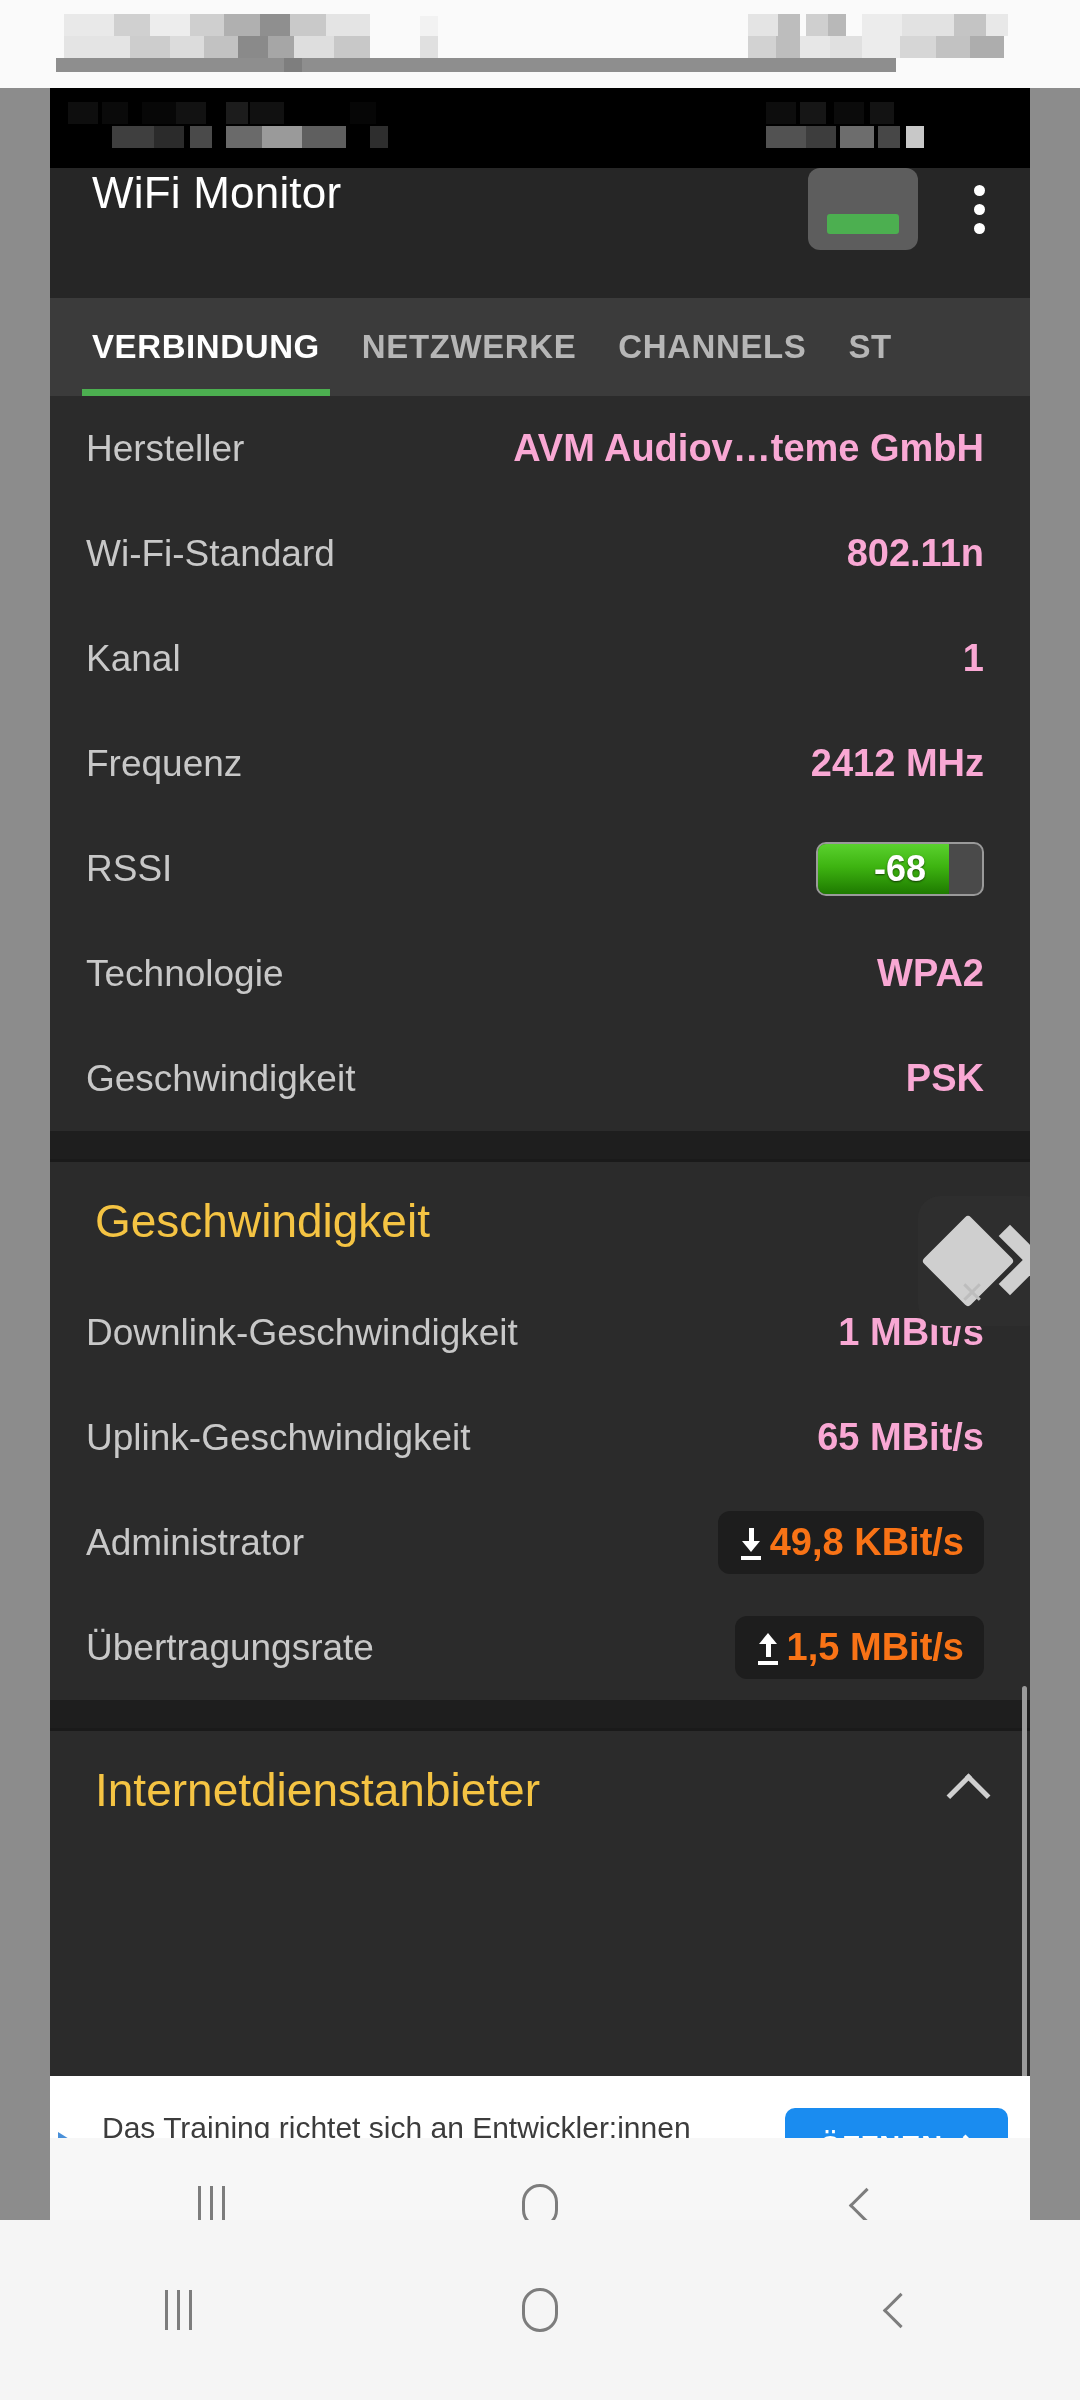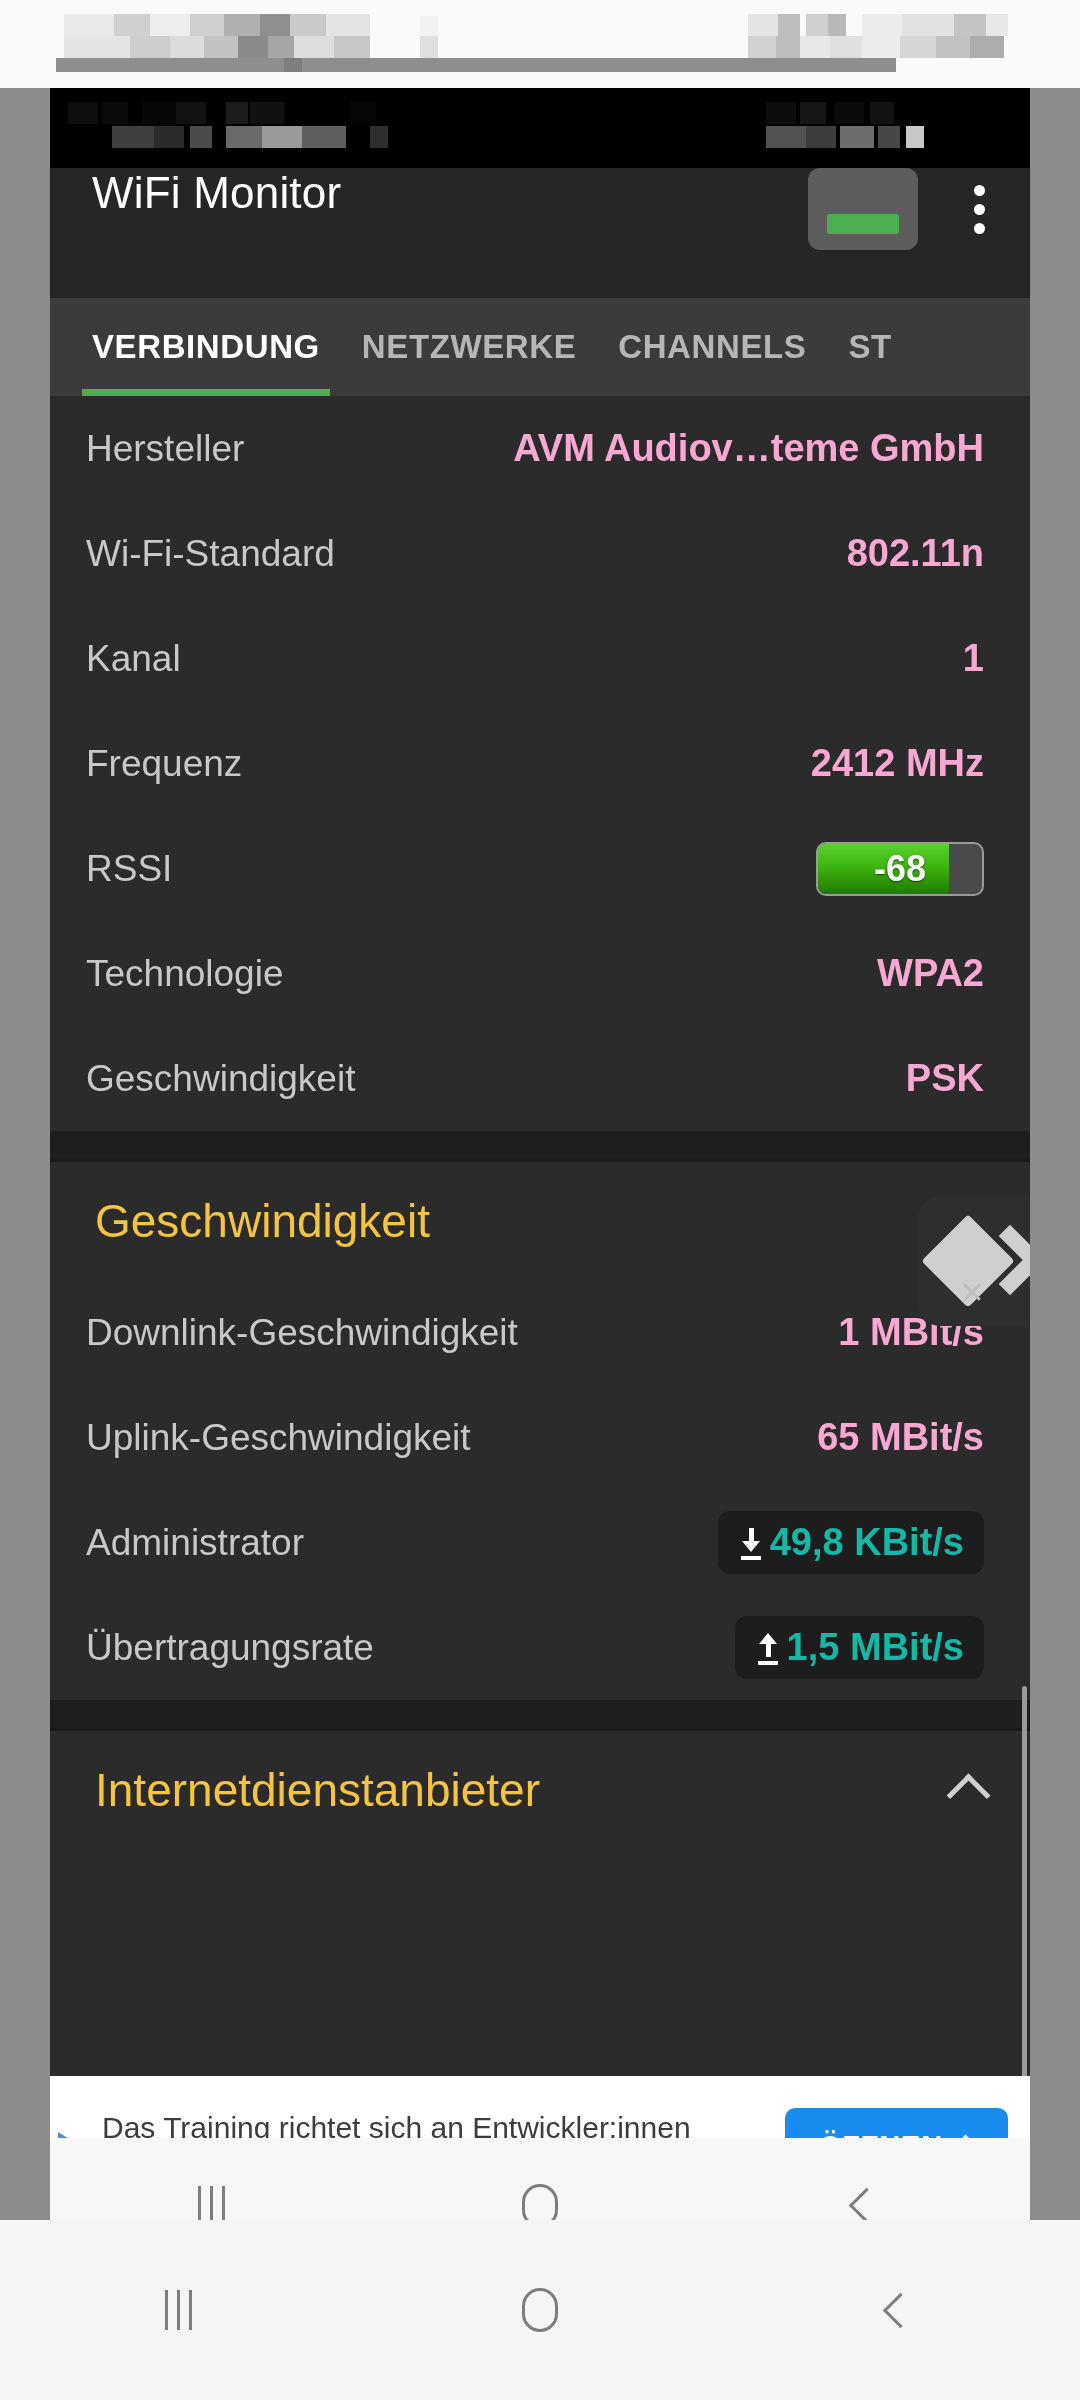--- a/index.html
+++ b/index.html
@@ -126,21 +126,21 @@
     position:absolute; left:0; right:0; top:0; bottom:0;
     display:flex; align-items:center; justify-content:center;
     color:#fff; font-size:36px; font-weight:bold; text-shadow:0 1px 2px rgba(0,0,0,.6);
   }
 
   
   .rate-pill {
     margin-left:auto; background:#1d1d1d; border-radius:12px;
     padding:10px 20px; display:flex; align-items:center; gap:6px;
   }
-  .rate-pill .val { margin-left:0; font-size:38px; font-weight:bold; color:#14b8a6; }
+  .rate-pill .val { margin-left:0; font-size:38px; font-weight:bold; color:#f97316; }
   .arrow-ic { width:26px; height:34px; position:relative; flex:none; }
   .arrow-ic .stem { position:absolute; left:11px; width:5px; background:#fff; }
   .arrow-ic .head { position:absolute; width:0; height:0; }
   .arrow-ic .base { position:absolute; left:3px; width:20px; height:4px; background:#fff; }
   .arrow-dn .stem { top:2px; height:16px; }
   .arrow-dn .head { left:4px; top:15px; border-left:9px solid transparent; border-right:9px solid transparent; border-top:11px solid #fff; }
   .arrow-dn .base { bottom:0; }
   .arrow-up .stem { bottom:8px; height:16px; }
   .arrow-up .head { left:4px; top:2px; border-left:9px solid transparent; border-right:9px solid transparent; border-bottom:11px solid #fff; }
   .arrow-up .base { bottom:0; }

